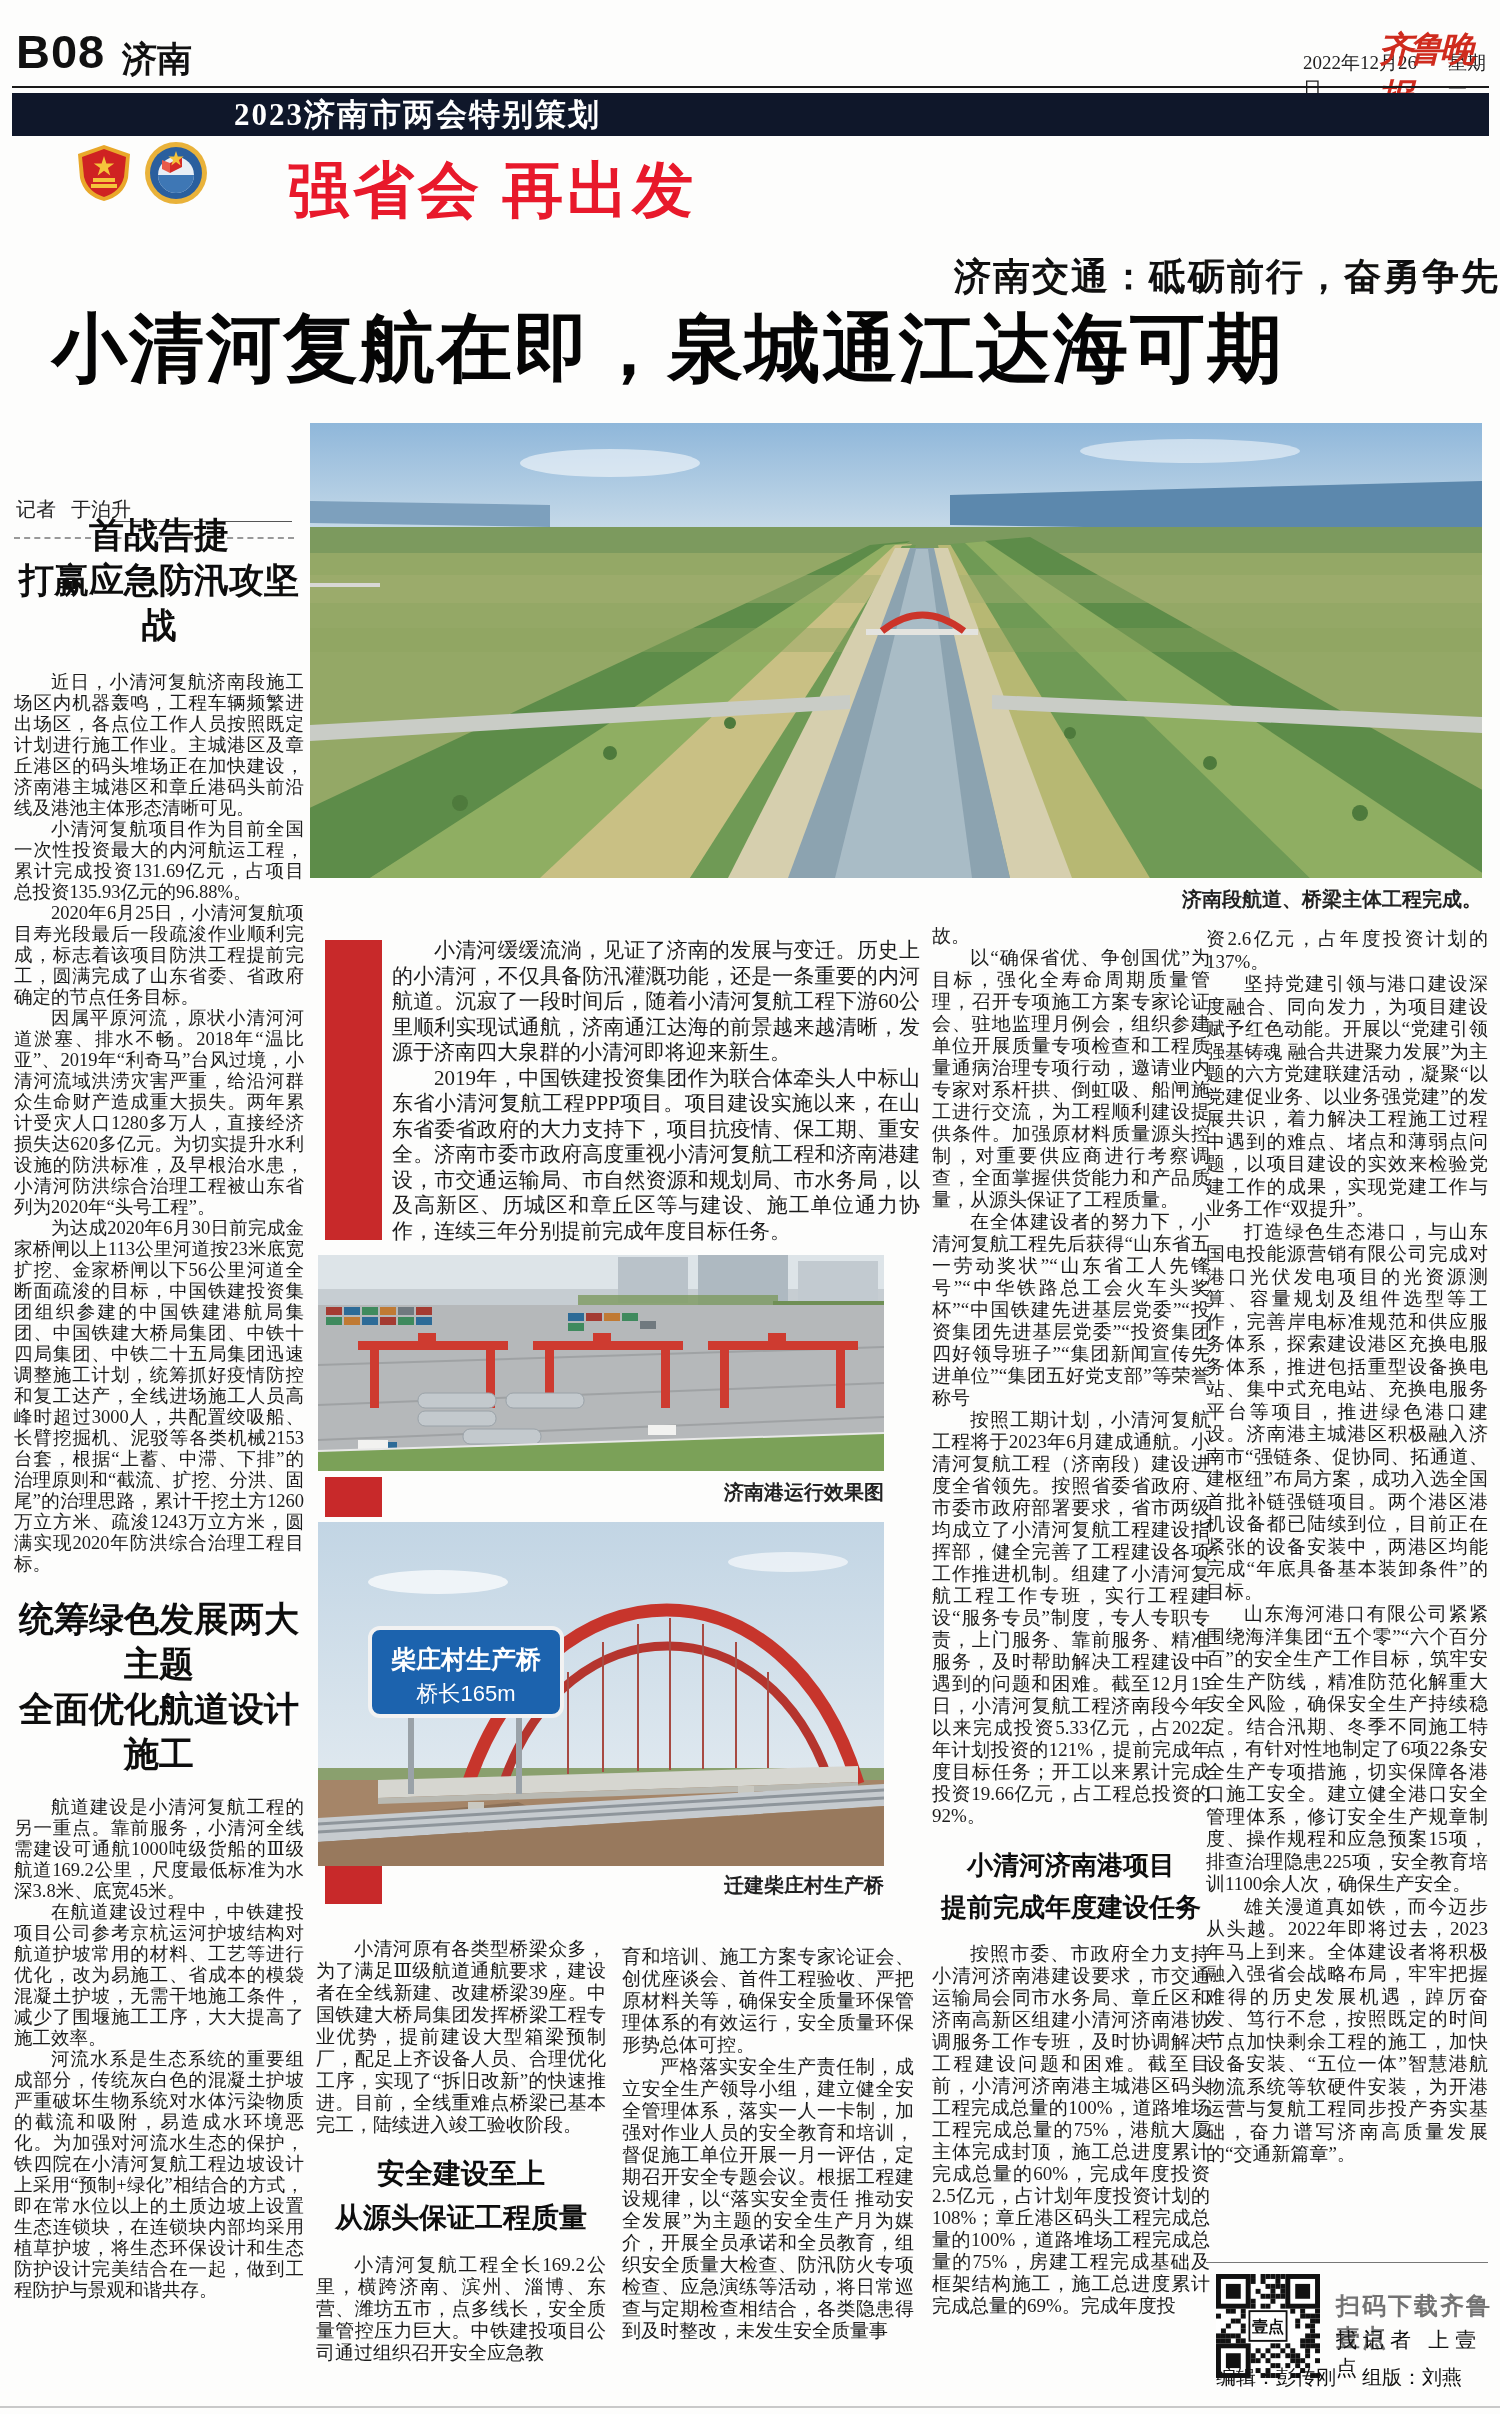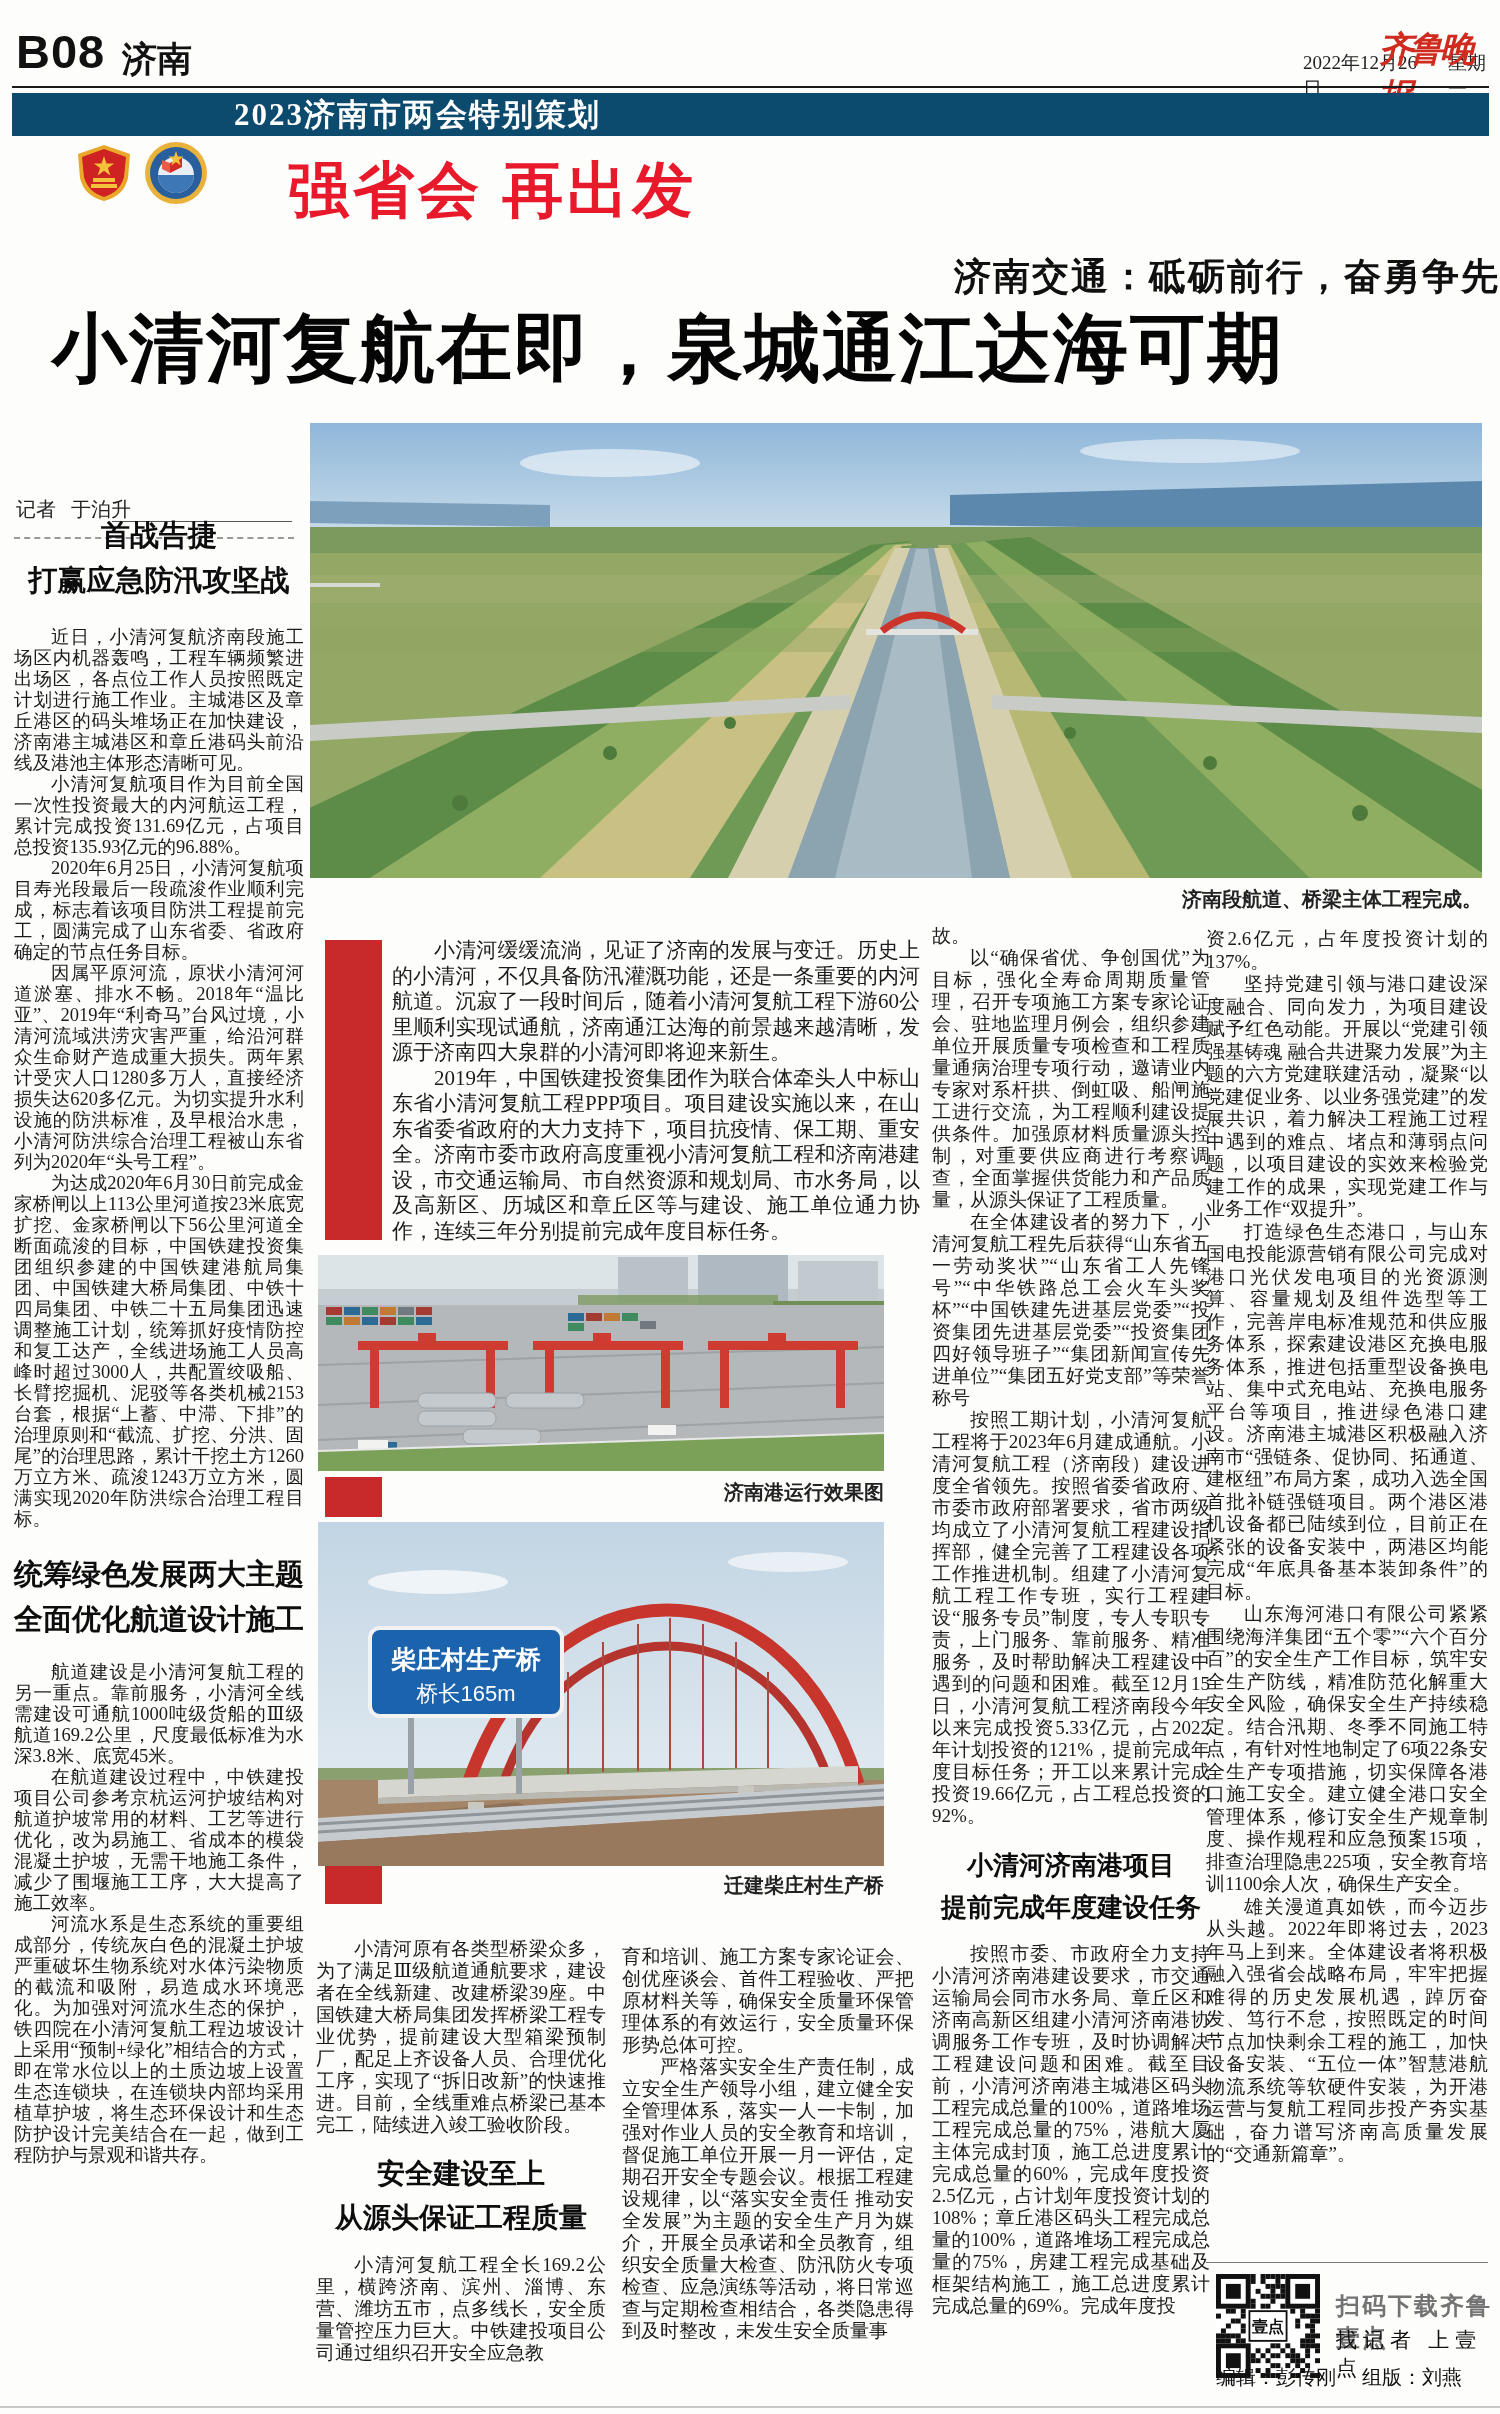--- a/index.html
+++ b/index.html
@@ -5,40 +5,40 @@
   html,body{margin:0;padding:0;background:#e9e9e9;}
   #canvas{position:relative;width:1500px;height:2414px;background:#fdfdfc;overflow:hidden;
           font-family:"Liberation Serif","DejaVu Serif",serif;color:#1b1b1b;}
   .abs{position:absolute;}
   
   .pageno{left:16px;top:24px;font-family:"Liberation Sans",sans-serif;font-size:47px;font-weight:bold;letter-spacing:1px;color:#111;}
   .section{left:122px;top:36px;font-size:35px;font-weight:bold;color:#111;}
   .dateline{left:1288px;top:50px;font-size:19px;color:#222;display:flex;gap:24px;margin-left:15px;}
   .masthead{left:1378px;top:26px;font-size:35px;font-weight:bold;font-style:italic;color:#cf2b1e;letter-spacing:-4px;}
   .hrule{left:12px;top:86px;width:1477px;height:2px;background:#1a1a1a;}
-  .banner{left:12px;top:93px;width:1477px;height:43px;background:#0c4a6e;}
+  .banner{left:12px;top:93px;width:1477px;height:43px;background:#0f172a;}
   .banner span{display:block;padding-left:222px;line-height:43px;color:#fff;font-size:31px;font-weight:bold;letter-spacing:2px;}
   .slogan{left:288px;top:150px;font-size:61px;font-weight:bold;color:#e8192b;letter-spacing:4px;}
   
   .kicker{left:0;top:252px;width:1500px;text-align:right;font-size:37px;font-weight:bold;letter-spacing:2px;color:#101010;}
   .bigtitle{left:0;top:299px;width:1336px;text-align:center;font-size:75px;font-weight:bold;letter-spacing:2px;color:#050505;}
   .reporter{left:16px;top:496px;font-size:20px;color:#222;}
   .rep-line{left:112px;top:521px;width:180px;height:1px;background:#555;}
   .rep-dash{left:14px;top:537px;width:280px;height:0;border-top:2px dashed #999;}
   
   .photo{display:block;}
   .cap{font-size:20px;font-weight:bold;color:#222;text-align:right;}
   .redbar{left:325px;width:57px;background:#c8292a;}
   
   .col{position:absolute;text-align:justify;}
   .col p{margin:0;text-indent:2em;}
   .col p.cont{text-indent:0;}
   .col .h{font-weight:bold;text-align:center;text-indent:0;color:#0d0d0d;}
   #col1{left:14px;top:513px;width:290px;font-size:18.5px;line-height:21px;}
-  #col1 .h{font-size:29px;line-height:45px;}
+  #col1 .h{font-size:35px;line-height:45px;}
   #col1 .h.first{margin-bottom:24px;}
   #col1 .h.mid{margin-top:22px;margin-bottom:20px;}
   #intro{left:392px;top:938px;width:528px;font-size:21px;line-height:25.5px;}
   #col2{left:316px;top:1938px;width:290px;font-size:19px;line-height:22px;}
   #col2 .h{font-size:28px;line-height:44px;margin:16px 0 14px;}
   #col3{left:622px;top:1946px;width:292px;font-size:19px;line-height:22px;}
   #col4{left:932px;top:925px;width:278px;font-size:19px;line-height:22px;}
   #col4 .h{font-size:26px;line-height:42px;margin:18px 0 14px;}
   #col5{left:1206px;top:928px;width:282px;font-size:19px;line-height:22.5px;}
   

